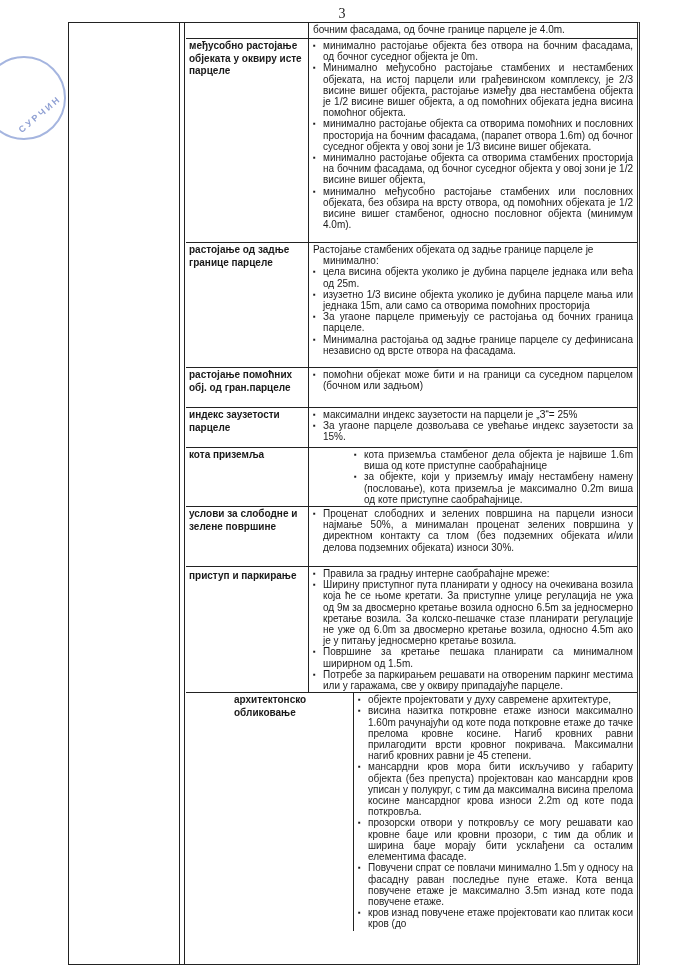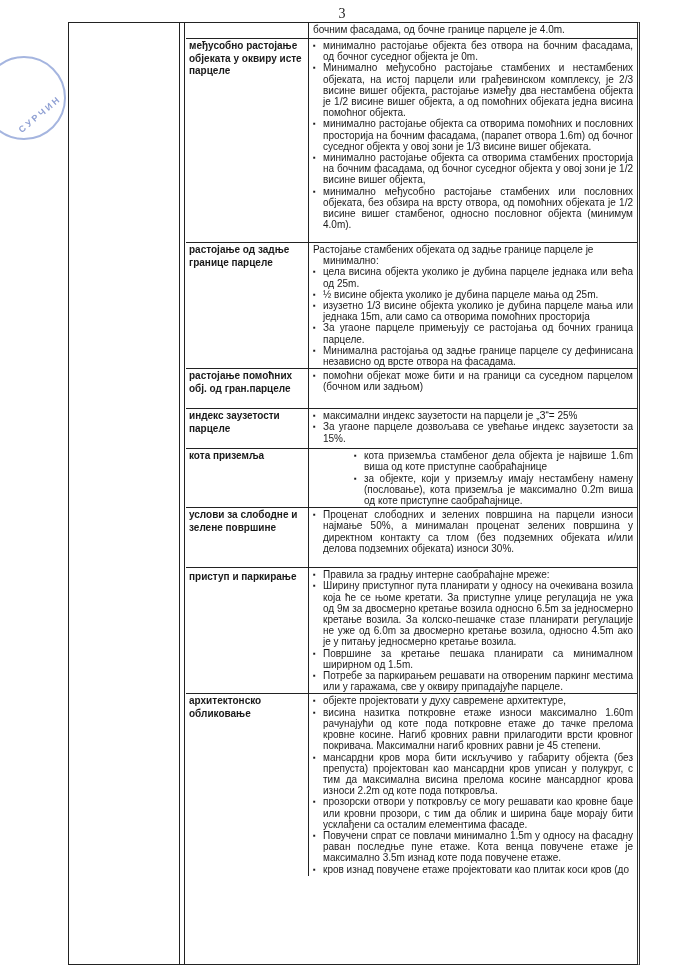--- a/index.html
+++ b/index.html
@@ -5,21 +5,21 @@
   html,body{margin:0;padding:0;background:#fff;}
   body{width:684px;height:979px;position:relative;overflow:hidden;font-family:"Liberation Sans",sans-serif;color:#1a1a1a;}
   .pagenum{position:absolute;top:6px;left:0;width:684px;text-align:center;font-family:"Liberation Serif",serif;font-size:14px;}
   .stamp{position:absolute;left:-18px;top:56px;width:80px;height:80px;border:2px solid #8fa3d8;border-radius:50%;color:#7388c8;font-size:9px;opacity:.8;}
   .stamp span{position:absolute;font-weight:bold;}
   .table{position:absolute;left:68px;top:22px;width:572px;height:943px;border:1px solid #222;border-right:3px double #333;box-sizing:border-box;}
   .col1{position:absolute;left:0;top:0;width:110px;height:100%;border-right:1px solid #222;}
   .col1b{position:absolute;left:115px;top:0;width:1px;height:100%;background:#222;}
   .rows{position:absolute;left:117px;top:0;right:0;}
   .row{display:flex;border-bottom:1px solid #222;}
-  .row:last-child{border-bottom:none;}
+  .row:last-child{border-bottom:none;padding-left:45px;}
   .lbl{width:123px;flex:none;border-right:1px solid #222;padding:1px 3px;box-sizing:border-box;font-weight:bold;font-size:10px;line-height:12.5px;}
   .cnt{flex:1;padding:1px 4px 1px 4px;box-sizing:border-box;font-size:10px;line-height:11.2px;text-align:justify;}
   .cnt p{margin:0;}
   .cnt ul{margin:0;padding:0;list-style:none;}
   .cnt li{position:relative;padding-left:10px;}
   .cnt li:before{content:"\25AA";position:absolute;left:0;top:0;font-size:8px;}
   .intro{padding-left:0;}
   .intro2{padding-left:10px;}
 </style>
 </head>
@@ -53,21 +53,20 @@
           </ul>
         </div>
       </div>
       <div class="row" style="min-height: 124px;">
         <div class="lbl">растојање од задње границе парцеле</div>
         <div class="cnt">
           <p class="intro">Растојање стамбених објеката од задње границе парцеле је</p>
           <p class="intro2">минимално:</p>
           <ul>
             <li>цела висина објекта уколико је дубина парцеле једнака или већа од 25m.</li>
-            <li>½ висине објекта уколико је дубина парцеле мања од 25m.</li>
             <li>изузетно 1/3 висине објекта уколико је дубина парцеле мања или једнака 15m, али само са отворима помоћних просторија</li>
             <li>За угаоне парцеле примењују се растојања од бочних граница парцеле.</li>
             <li>Минимална растојања од задње границе парцеле су дефинисана независно од врсте отвора на фасадама.</li>
           </ul>
         </div>
       </div>
       <div class="row" style="min-height: 39px;">
         <div class="lbl">растојање помоћних обј. од гран.парцеле</div>
         <div class="cnt">
           <ul>

